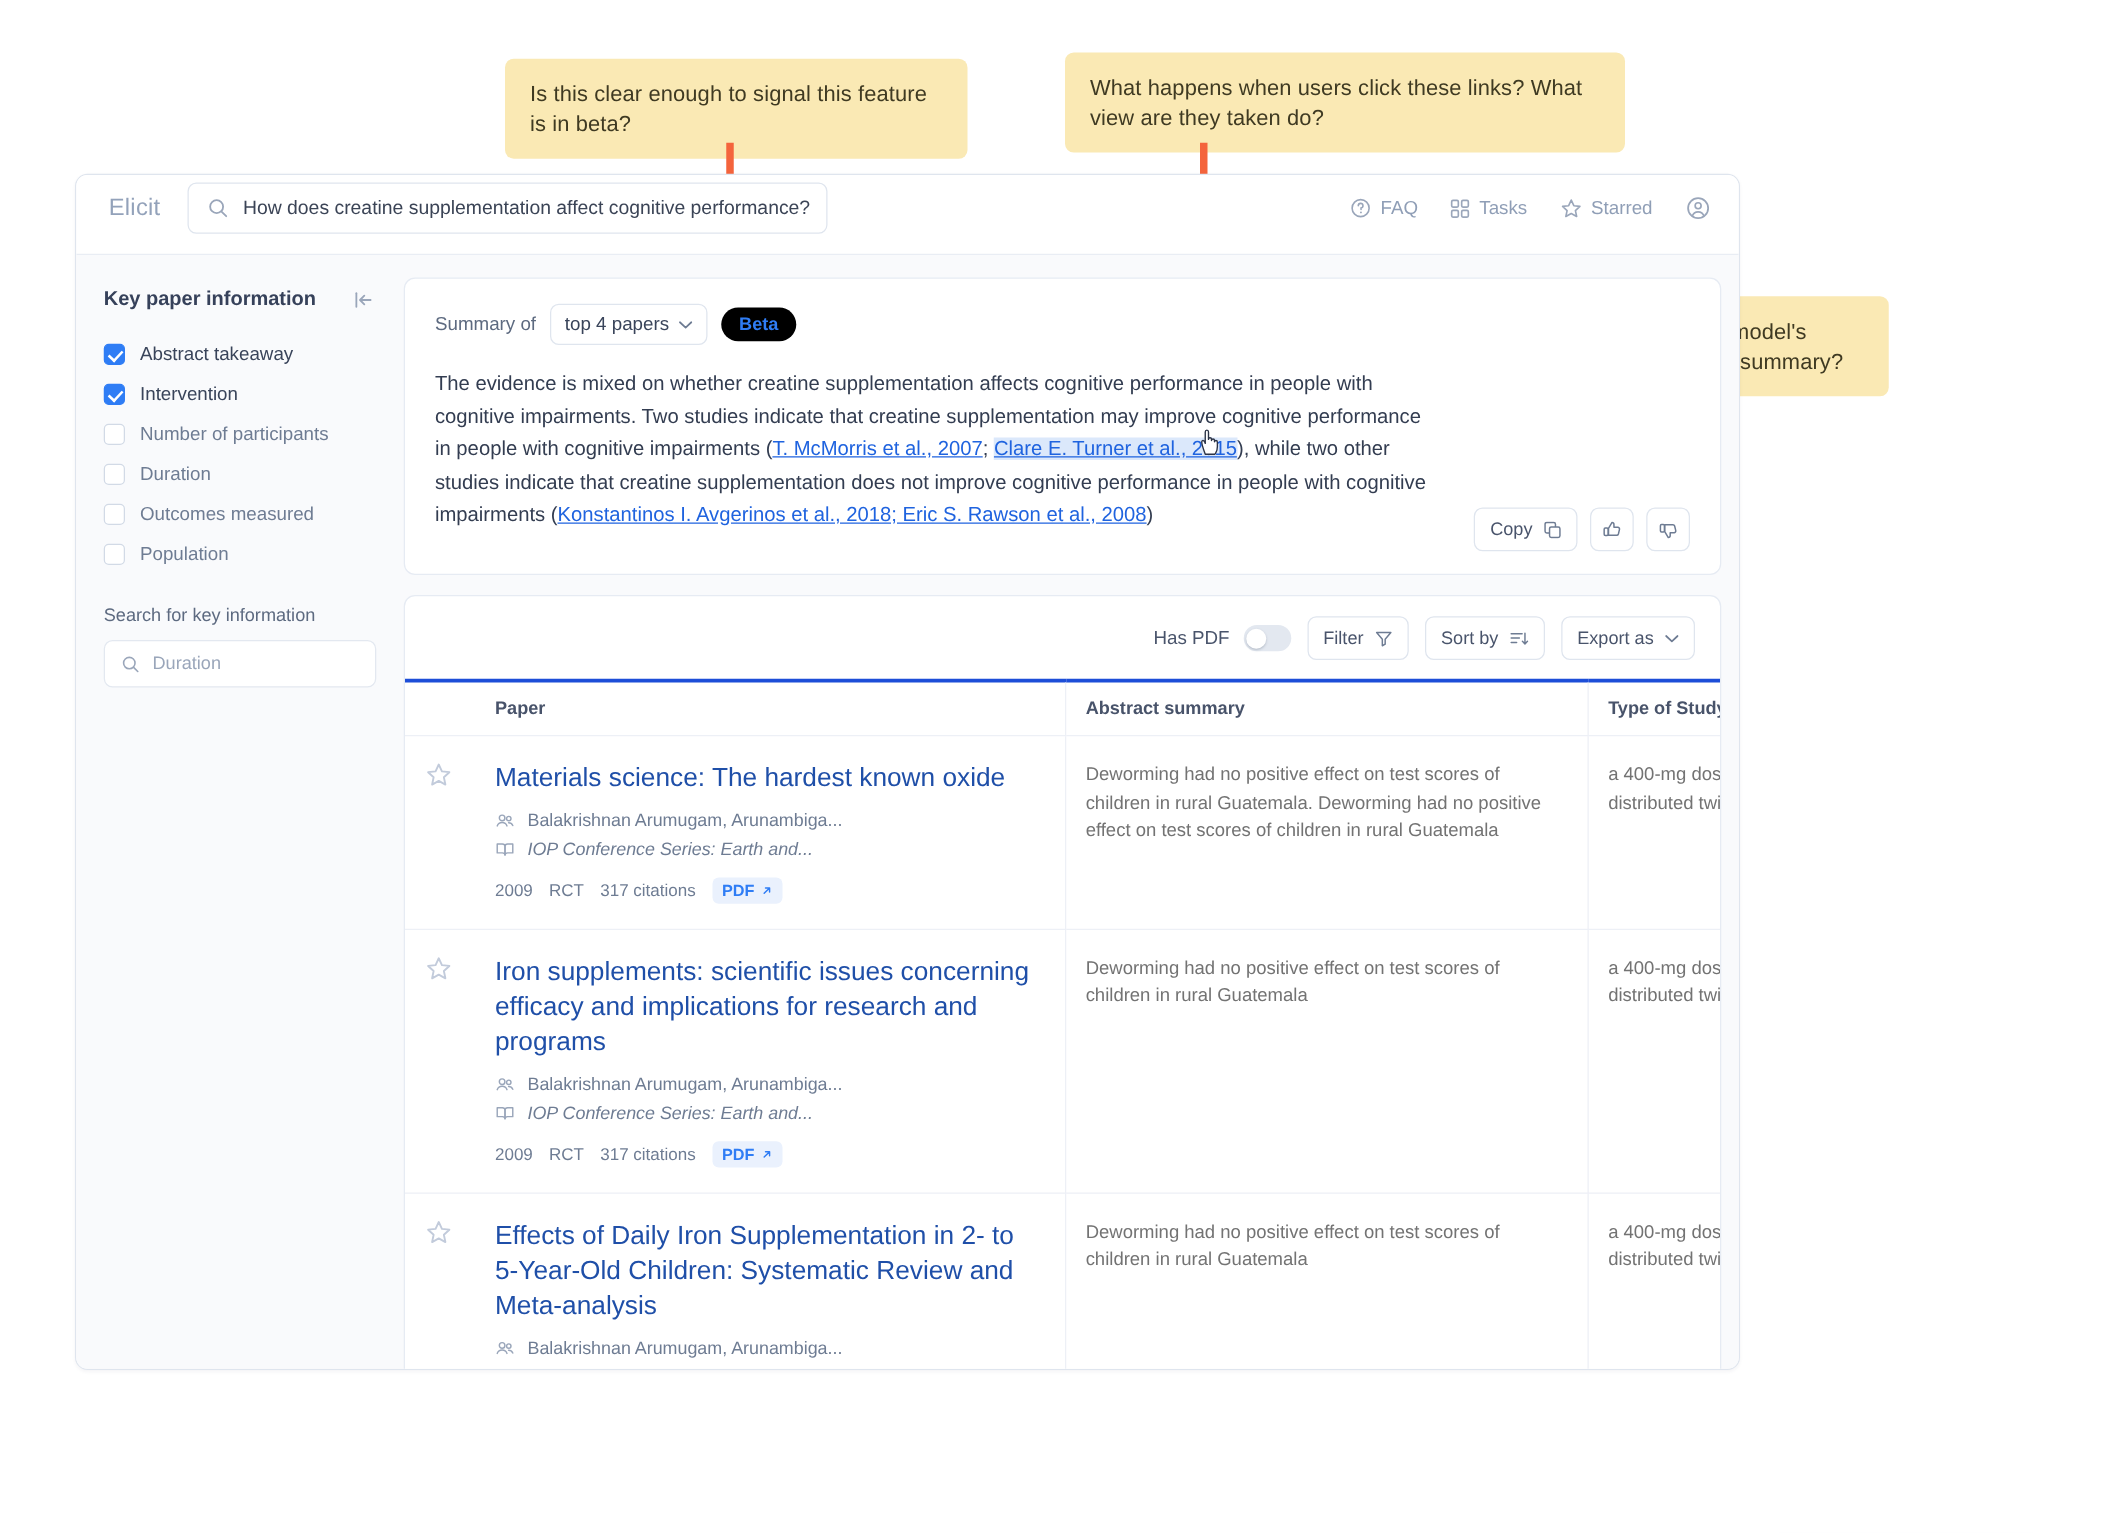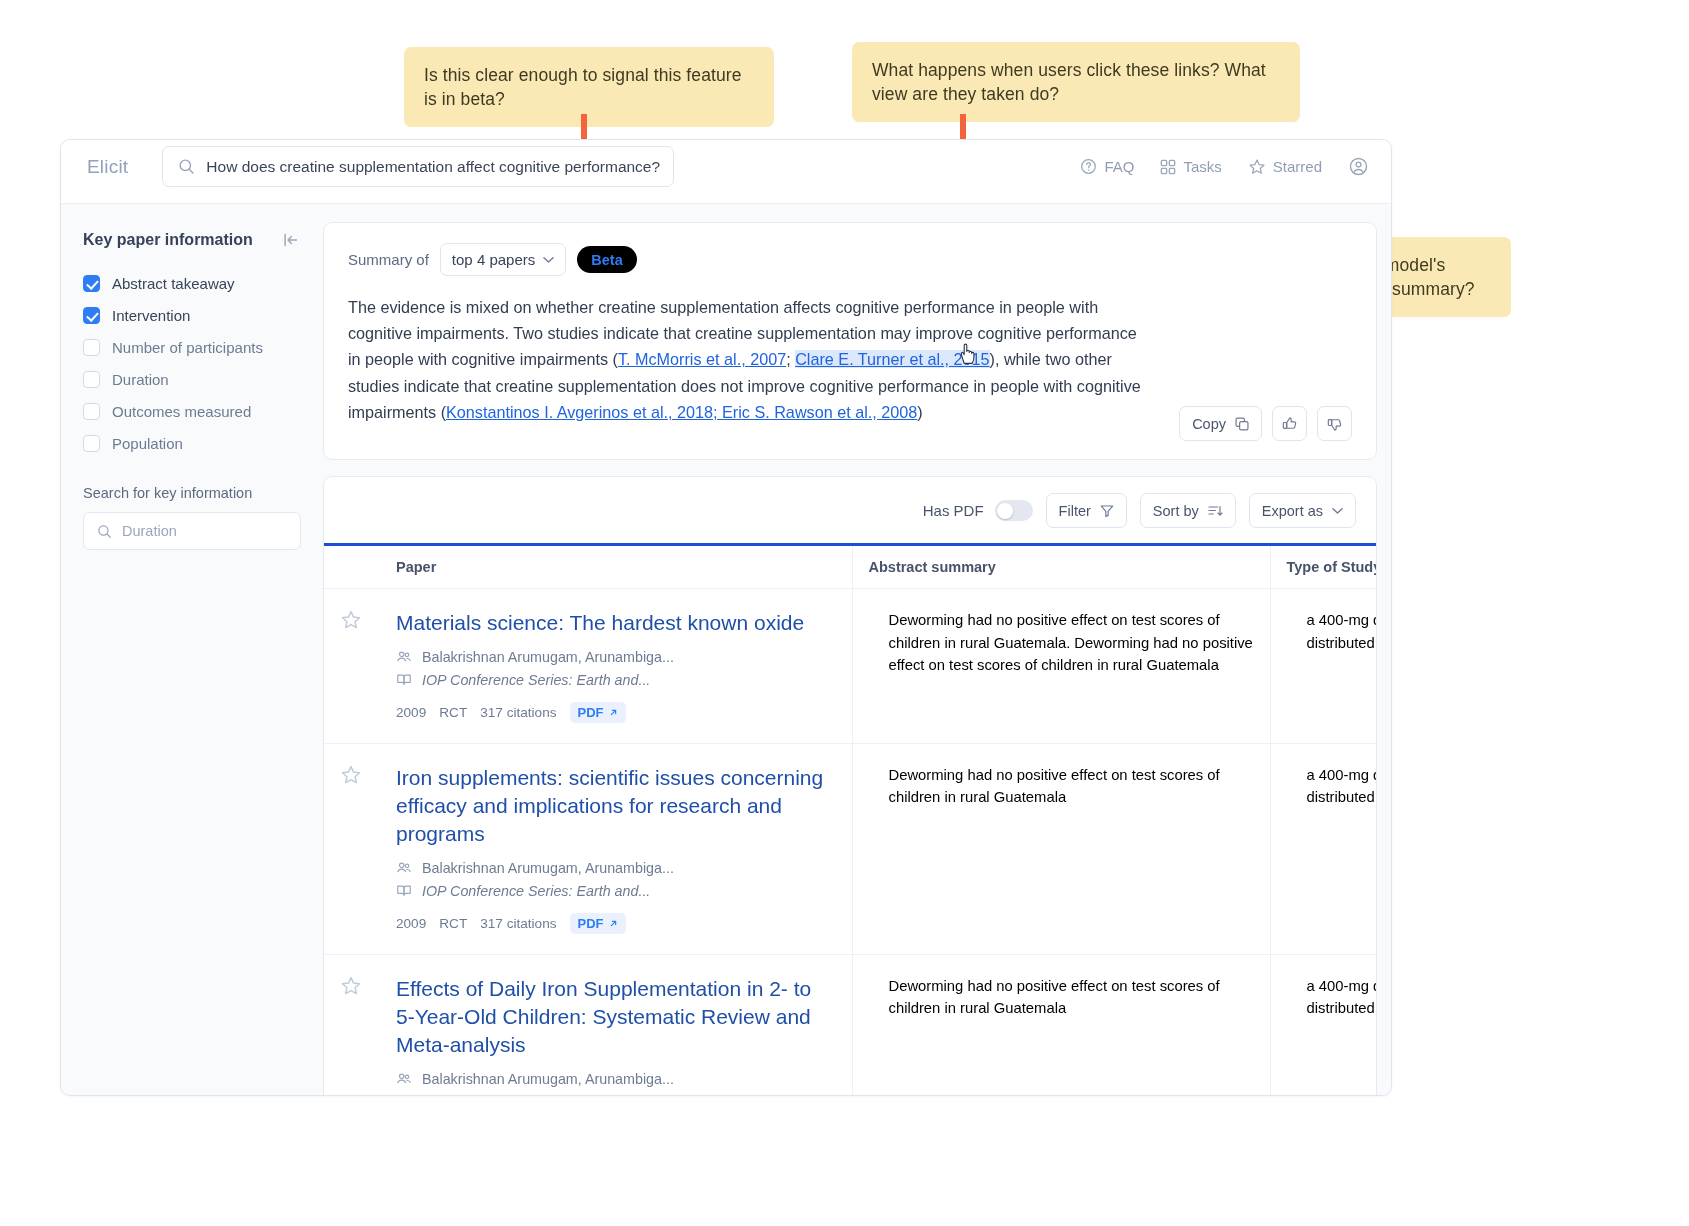--- a/index.html
+++ b/index.html
@@ -37,21 +37,20 @@
     box-shadow: 0 1px 3px rgba(30,45,70,.05);
   }
 
   
   .app-header {
     height: 64px;
     display: flex; align-items: center;
     padding: 0 22px 10px 26px;
     border-bottom: 1px solid #e9edf4;
     background: #fff;
-    gap: 12px;
   }
   .brand {
     font-size: 19px; color: #93a2ba; font-weight: 400;
     letter-spacing: .2px; margin-right: 22px;
   }
   .searchbox {
     flex: 0 0 auto;
     width: 512px; height: 41px;
     border: 1px solid #dfe5ee; border-radius: 7px;
     display: flex; align-items: center; gap: 11px;
@@ -200,21 +199,21 @@
   .pfacts {
     display: flex; align-items: center; gap: 13px;
     margin-top: 14px; font-size: 13.6px; color: #6e7c93;
   }
   .pdf-badge {
     background: #eaf1fd; color: #2f7df5;
     border-radius: 5px; padding: 3px 8px;
     font-size: 13px; font-weight: 600;
     display: inline-flex; align-items: center; gap: 5px; cursor: pointer;
   }
-  .cell-text { font-size: 14.8px; line-height: 1.5; color: #000000; margin-left: 20px; }
+  .cell-text { font-size: 14.8px; line-height: 1.5; color: #737373; }
 
   .ico { display: inline-flex; align-items: center; justify-content: center; }
 </style>
 </head>
 <body>
 
 <div id="stage">
 
   <div class="callout" style="left:404px; top:47px; width:370px;">
     <span>Is this clear enough to signal this feature is in beta?</span>

